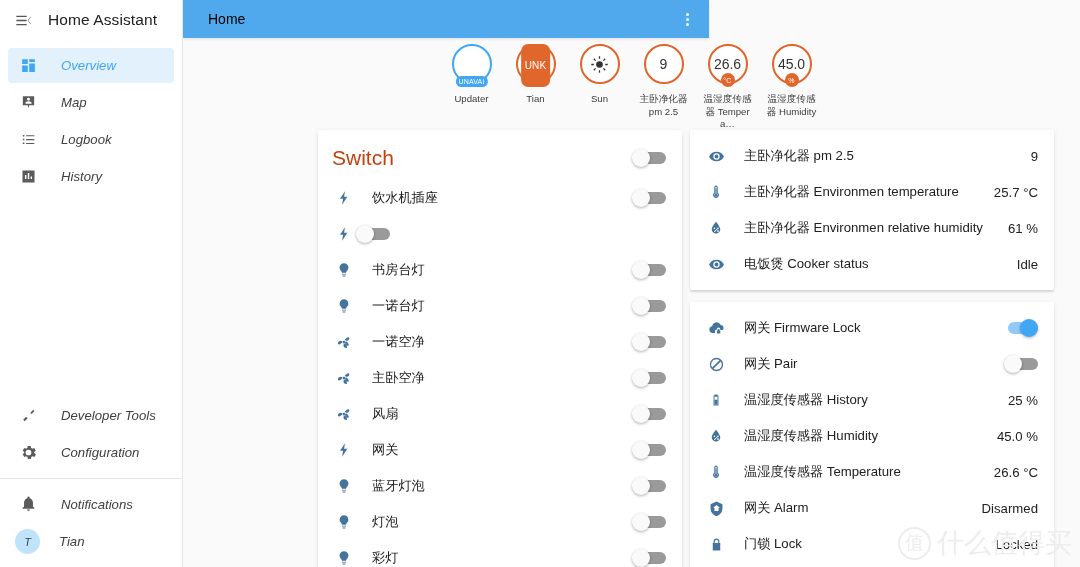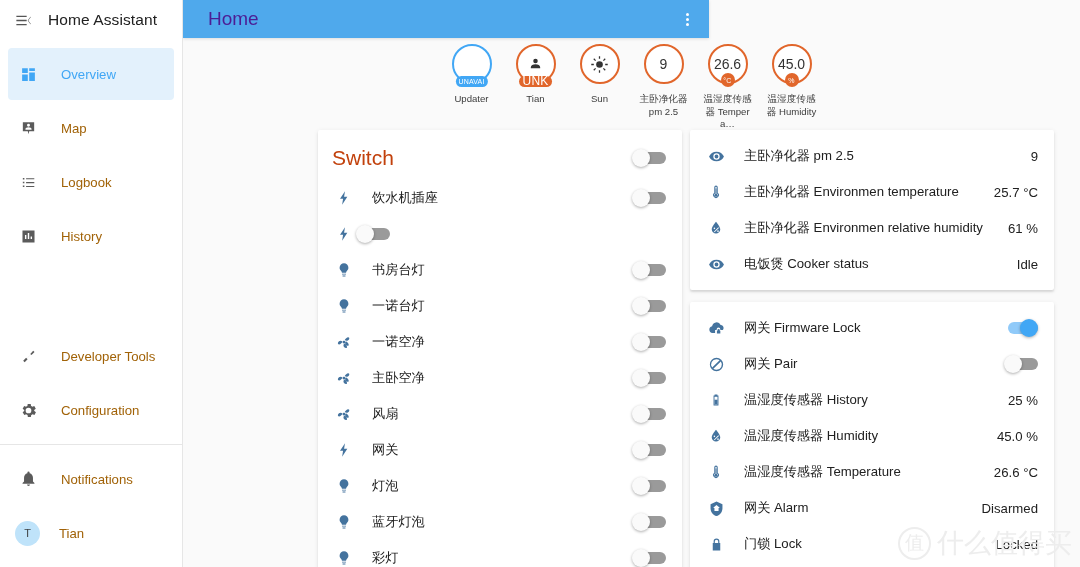--- a/index.html
+++ b/index.html
@@ -15,65 +15,66 @@
     width: 183px; height: 567px; background: #ffffff;
     border-right: 1px solid #e6e6e6;
     display: flex; flex-direction: column; flex: none;
   }
   .side-head { height: 40px; display: flex; align-items: center; padding: 0 0 0 10px; }
   .side-head .menu-ico { width: 26px; height: 26px; display: flex; align-items: center; justify-content: center; color: #555; }
   .side-title { margin-left: 12px; font-size: 15.5px; color: #212121; letter-spacing: .1px; }
 
   .side-list { padding-top: 6px; }
   .side-item {
-    height: 52px; display: flex; align-items: center;
+    height: 35px; display: flex; align-items: center;
     margin: 2px 8px; border-radius: 4px; cursor: pointer;
     padding-left: 8px;
+    font-style: italic;
   }
   .side-item .s-ico { width: 24px; height: 24px; display:flex; align-items:center; justify-content:center; color:#5b5b5b; flex:none; }
-  .side-item .s-lbl { margin-left: 21px; font-size: 13.2px; color: #a16207; }
+  .side-item .s-lbl { margin-left: 21px; font-size: 13.2px; color: #404040; }
   .side-item.active { background: #e3f1fc; }
   .side-item.active .s-ico { color: #41a7f5; }
   .side-item.active .s-lbl { color: #41a7f5; }
 
   .side-spacer { flex: 1 1 auto; }
   .side-div { height: 1px; background: #e6e6e6; margin: 6px 0; }
   .avatar {
     width: 25px; height: 25px; border-radius: 50%; background: #bfe3fa;
     color: #3f4346; font-size: 11px; display:flex; align-items:center; justify-content:center; flex:none;
   }
 
   
   #main { flex: 1 1 auto; position: relative; height: 567px; background: #fafafa; overflow: hidden; }
   #topbar {
     position: absolute; left: 0; top: 0; width: 526px; height: 38px;
     background: #4fa9ec; display: flex; align-items: center;
     box-shadow: 0 1px 3px rgba(0,0,0,.12);
   }
-  #topbar .tb-title { color: #4c1d95; font-size: 19px; margin-left: 25px; }
+  #topbar .tb-title { color: #000000; font-size: 14px; margin-left: 25px; }
   #topbar .tb-menu { position: absolute; right: 20px; display:flex; flex-direction: column; gap:2px; cursor:pointer; }
   #topbar .tb-menu i { width: 3px; height: 3px; background:#fff; border-radius:50%; display:block; }
 
   
   #badges {
     position: absolute; top: 44px; left: 0; width: 897px;
     display: flex; justify-content: center; gap: 12px;
   }
   .badge { width: 52px; display: flex; flex-direction: column; align-items: center; cursor: pointer; }
   .badge .circle {
     width: 40px; height: 40px; border-radius: 50%;
     border: 2px solid #e1662b; background: #fff;
     display: flex; align-items: center; justify-content: center;
     position: relative; font-size: 14px; color: #333;
   }
   .badge .circle.blue { border-color: #41a7f5; }
   .badge .chip {
     position: absolute; bottom: -5px; left: 50%; transform: translateX(-50%);
     background: #e1662b; color: #fff; border-radius: 7px;
-    font-size: 12px; line-height: 11px; padding: 0 4px; white-space: nowrap;
+    font-size: 10px; line-height: 11px; padding: 16px 4px; white-space: nowrap;
     letter-spacing: .2px;
   }
   .badge .chip.blue { background: #41a7f5; font-size: 7px; padding: 0 3px; }
   .badge .chip.sym { border-radius: 50%; width: 14px; height: 14px; padding: 0;
       display:flex; align-items:center; justify-content:center; font-size: 7px; }
   .badge .blabel {
     margin-top: 9px; font-size: 9.6px; color: #3c3c3c; text-align: center;
     line-height: 12.5px; word-break: break-all;
   }
 
@@ -395,33 +396,33 @@
                 <span class="track"></span>
                 <span class="knob"></span>
               </span>
             </div>
             <div class="row">
               <span class="r-ico">
                 <svg width="16" height="16" viewBox="0 0 24 24" fill="currentColor">
                   <path d="M12 2a6.6 6.6 0 00-6.6 6.6c0 2.6 1.5 4 2.6 5.3.6.8.9 1.5.9 2.3h6.2c0-.8.3-1.5.9-2.3 1.1-1.3 2.6-2.7 2.6-5.3A6.6 6.6 0 0012 2zM9 17.5h6v1.4H9zm.8 2.8h4.4v1.3H9.8z"></path>
                 </svg>
               </span>
+              <span class="r-name">蓝牙灯泡</span>
+              <span class="tgl">
+                <span class="track"></span>
+                <span class="knob"></span>
+              </span>
+            </div>
+            <div class="row">
+              <span class="r-ico">
+                <svg width="16" height="16" viewBox="0 0 24 24" fill="currentColor">
+                  <path d="M12 2a6.6 6.6 0 00-6.6 6.6c0 2.6 1.5 4 2.6 5.3.6.8.9 1.5.9 2.3h6.2c0-.8.3-1.5.9-2.3 1.1-1.3 2.6-2.7 2.6-5.3A6.6 6.6 0 0012 2zM9 17.5h6v1.4H9zm.8 2.8h4.4v1.3H9.8z"></path>
+                </svg>
+              </span>
               <span class="r-name">灯泡</span>
-              <span class="tgl">
-                <span class="track"></span>
-                <span class="knob"></span>
-              </span>
-            </div>
-            <div class="row">
-              <span class="r-ico">
-                <svg width="16" height="16" viewBox="0 0 24 24" fill="currentColor">
-                  <path d="M12 2a6.6 6.6 0 00-6.6 6.6c0 2.6 1.5 4 2.6 5.3.6.8.9 1.5.9 2.3h6.2c0-.8.3-1.5.9-2.3 1.1-1.3 2.6-2.7 2.6-5.3A6.6 6.6 0 0012 2zM9 17.5h6v1.4H9zm.8 2.8h4.4v1.3H9.8z"></path>
-                </svg>
-              </span>
-              <span class="r-name">蓝牙灯泡</span>
               <span class="tgl">
                 <span class="track"></span>
                 <span class="knob"></span>
               </span>
             </div>
             <div class="row">
               <span class="r-ico">
                 <svg width="16" height="16" viewBox="0 0 24 24" fill="currentColor">
                   <path d="M12 2a6.6 6.6 0 00-6.6 6.6c0 2.6 1.5 4 2.6 5.3.6.8.9 1.5.9 2.3h6.2c0-.8.3-1.5.9-2.3 1.1-1.3 2.6-2.7 2.6-5.3A6.6 6.6 0 0012 2zM9 17.5h6v1.4H9zm.8 2.8h4.4v1.3H9.8z"></path>
                 </svg>

